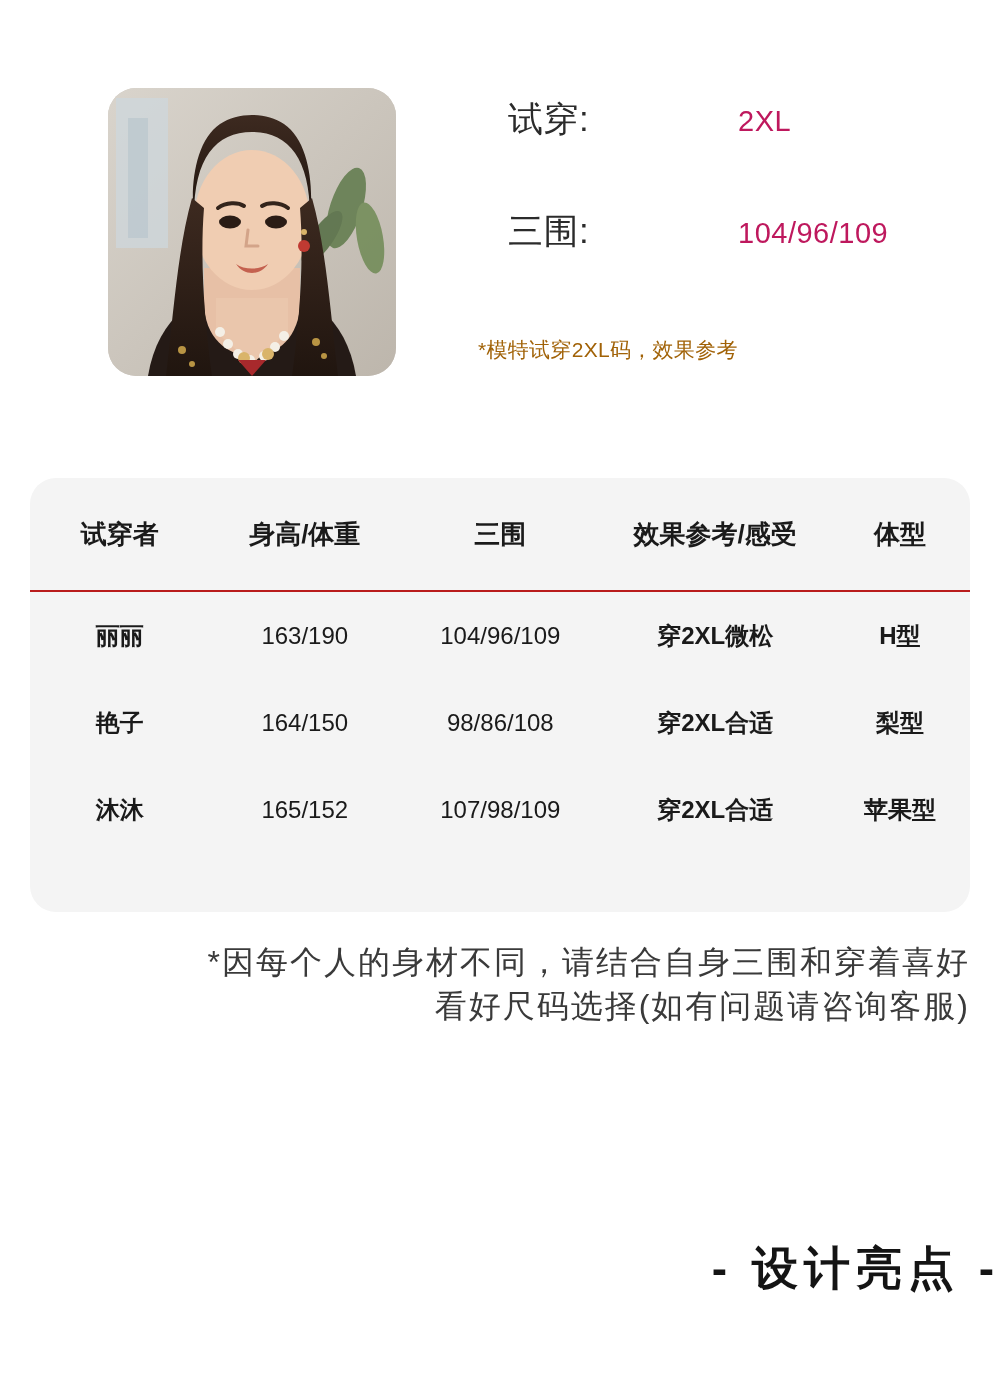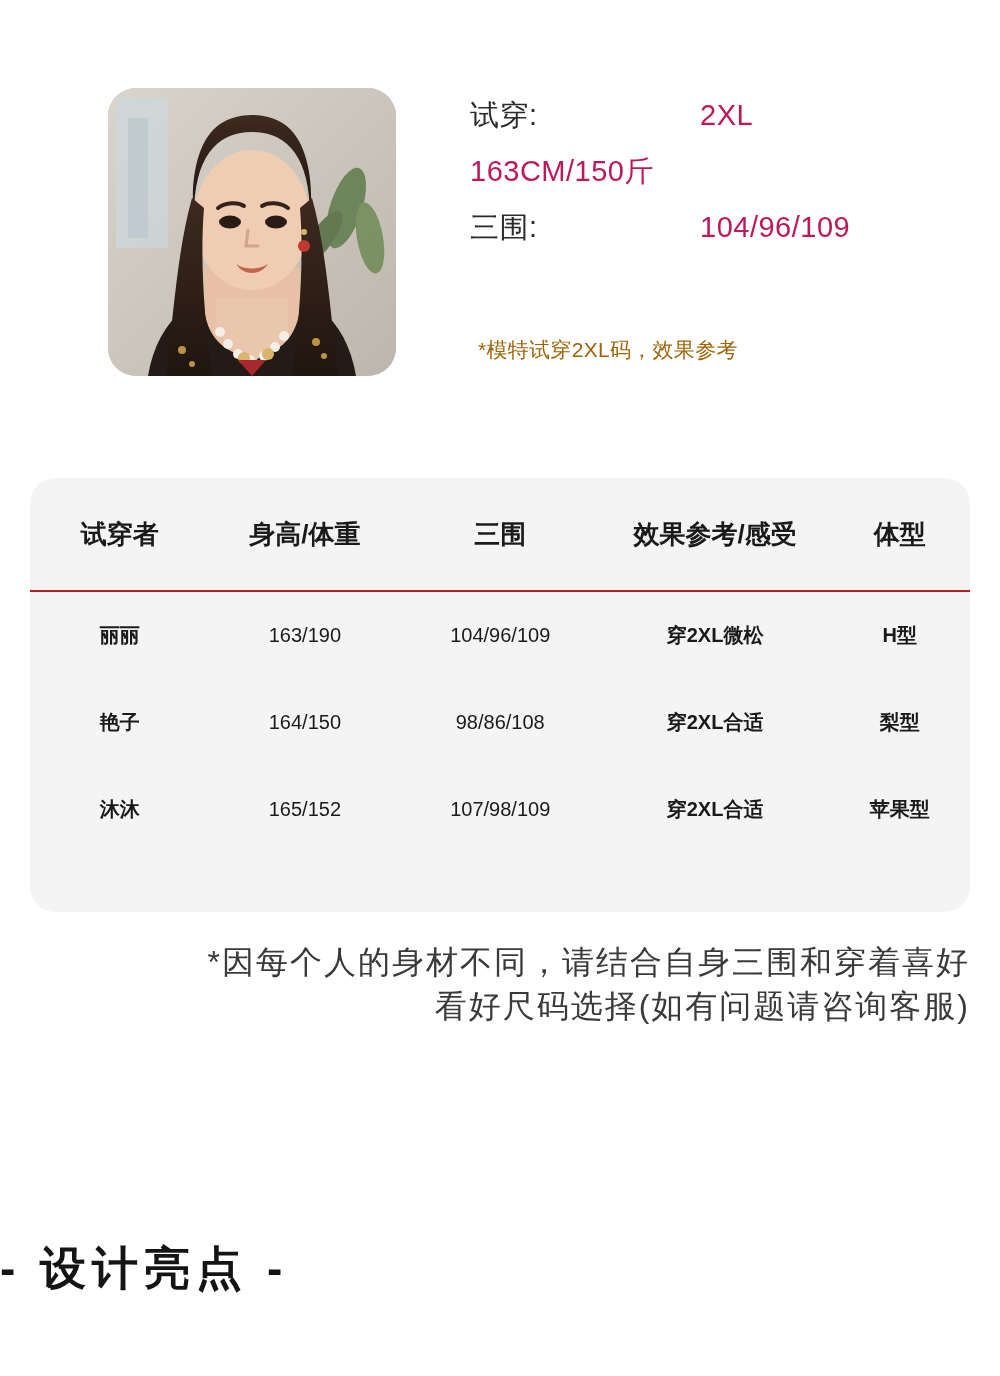--- a/index.html
+++ b/index.html
@@ -50,23 +50,24 @@
     top: 18px;
     width: 470px;
   }
   .spec-row {
     display: flex;
     align-items: baseline;
     height: 56px;
   }
   .spec-label {
     width: 230px;
-    font-size: 29px;
+    font-size: 35px;
     color: #2b2b2b;
     letter-spacing: 0.5px;
+    margin-left: 38px;
   }
   .spec-value {
     font-size: 29px;
     color: #be185d;
     letter-spacing: 0.5px;
   }
   .model-note {
     position: absolute;
     left: 478px;
     top: 258px;
@@ -95,21 +96,21 @@
   }
   .size-table th {
     font-size: 26px;
     font-weight: bold;
     color: #1a1a1a;
     height: 110px;
     vertical-align: middle;
     text-align: center;
   }
   .size-table td {
-    font-size: 20px;
+    font-size: 24px;
     color: #1a1a1a;
     height: 85px;
     vertical-align: middle;
     text-align: center;
   }
   .size-table td.bold-cell {
     font-weight: bold;
   }
   .size-table tr.header-row th {
     border-bottom: 2px solid #b91c1c;
@@ -132,21 +133,21 @@
     color: #3a3a3a;
     letter-spacing: 2px;
   }
 
   
   .section-title {
     position: absolute;
     left: 0;
     top: 1238px;
     width: 1000px;
-    text-align: left;
+    text-align: right;
     font-size: 46px;
     font-weight: bold;
     color: #141414;
     letter-spacing: 6px;
   }
 </style>
 </head>
 <body>
 
 <div class="page">
@@ -208,21 +209,20 @@
         </g>
       </svg>
     </div>
 
     <div class="model-specs">
       <div class="spec-row">
         <div class="spec-label">试穿:</div>
         <div class="spec-value">2XL</div>
       </div>
       <div class="spec-row">
-        <div class="spec-value">163CM/150斤</div>
       </div>
       <div class="spec-row">
         <div class="spec-label">三围:</div>
         <div class="spec-value">104/96/109</div>
       </div>
     </div>
 
     <div class="model-note">*模特试穿2XL码，效果参考</div>
   </div>
 

